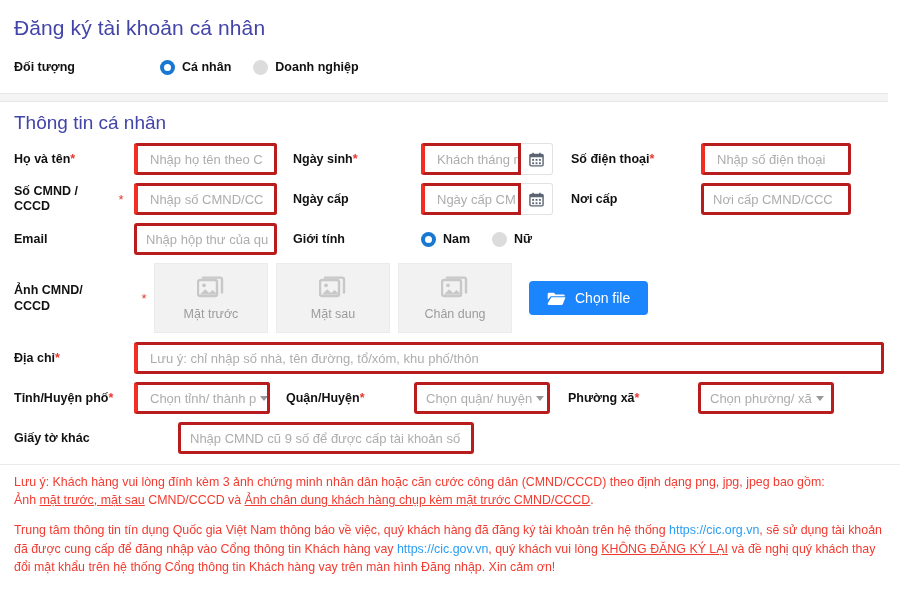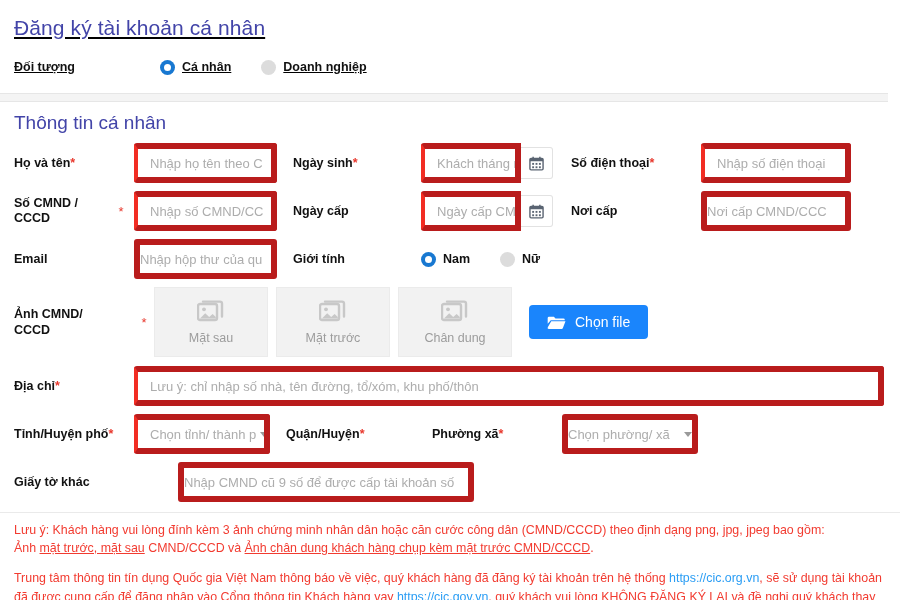--- a/index.html
+++ b/index.html
@@ -6,38 +6,38 @@
   html, body {
     margin: 0; padding: 0;
     width: 900px; height: 600px;
     background: #ffffff;
     font-family: "Liberation Sans", sans-serif;
     overflow: hidden;
   }
   .page { position: relative; width: 900px; height: 600px; background:#fff; }
 
   
-  .top-section { padding: 10px 12px 0 0; text-decoration: underline; }
+  .top-section { padding: 10px 12px 0 0; }
   .page-title {
     color: #4244a8;
     font-size: 21px;
     font-weight: 400;
     margin: 6px 0 0 14px;
     letter-spacing: .1px;
   }
   .subject-row {
     display: flex; align-items: center;
     margin: 14px 0 0 14px;
     height: 26px;
   }
   .subject-label {
     font-size: 12.5px; font-weight: bold; color: #111;
     width: 146px;
   }
-  .radio-group { display: flex; align-items: center; gap: 30px; }
+  .radio-group { display: flex; align-items: center; gap: 22px; }
   .radio-item { display: flex; align-items: center; gap: 7px; }
   .radio {
     width: 15px; height: 15px; border-radius: 50%;
     background: #dcdcdc; position: relative; flex: none;
   }
   .radio.on { background: #1878d1; }
   .radio.on::after {
     content: ""; position: absolute; left: 4px; top: 4px;
     width: 7px; height: 7px; border-radius: 50%; background: #fff;
   }
@@ -69,26 +69,26 @@
   }
   .lbl .req { color: #e8392e; font-weight: bold; }
   .lbl-a { width: 120px; }
   .lbl-b { width: 128px; }
   .lbl-c { width: 130px; }
   .star-sep { width: 26px; color:#e8392e; font-size: 13px; text-align:center; }
 
   .ctl { position: relative; display: flex; align-items: center; }
 
   .inp {
-    height: 40px;
-    border: 6px solid #b91c1c;
+    height: 32px;
+    border: 3px solid #b91c1c;
     border-radius: 3px;
     background: #fff;
     display: flex; align-items: center;
-    padding: 0 0;
+    padding: 0 9px;
     font-size: 13px;
     color: #adadad;
     white-space: nowrap;
     overflow: hidden;
   }
   .inp.req-bar { border-left: 4px solid #f22d23; padding-left: 12px; }
 
   .w-name   { width: 143px; }
   .w-date   { width: 100px; }
   .w-phone  { width: 150px; }
@@ -277,32 +277,32 @@
       <div class="thumbs">
         <div class="thumb">
           <span>
             <svg width="28" height="26" viewBox="0 0 28 26">
               <rect x="1" y="5" width="19" height="16" rx="2" fill="none" stroke="#c8c8c8" stroke-width="2.4"></rect>
               <path d="M6 2.6h17a2 2 0 0 1 2 2v13" fill="none" stroke="#c8c8c8" stroke-width="2.4" stroke-linecap="round"></path>
               <circle cx="7" cy="10.3" r="1.9" fill="#c8c8c8"></circle>
               <path d="M3 19.4l5.2-5.1 4 3.6 3.4-3 3.2 3.1v1.4z" fill="#c8c8c8"></path>
             </svg>
           </span>
-          <span class="thumb-cap">Mặt sau</span>
+          <span class="thumb-cap">Mặt trước</span>
         </div>
         <div class="thumb">
           <span>
             <svg width="28" height="26" viewBox="0 0 28 26">
               <rect x="1" y="5" width="19" height="16" rx="2" fill="none" stroke="#c8c8c8" stroke-width="2.4"></rect>
               <path d="M6 2.6h17a2 2 0 0 1 2 2v13" fill="none" stroke="#c8c8c8" stroke-width="2.4" stroke-linecap="round"></path>
               <circle cx="7" cy="10.3" r="1.9" fill="#c8c8c8"></circle>
               <path d="M3 19.4l5.2-5.1 4 3.6 3.4-3 3.2 3.1v1.4z" fill="#c8c8c8"></path>
             </svg>
           </span>
-          <span class="thumb-cap">Mặt trước</span>
+          <span class="thumb-cap">Mặt sau</span>
         </div>
         <div class="thumb">
           <span>
             <svg width="28" height="26" viewBox="0 0 28 26">
               <rect x="1" y="5" width="19" height="16" rx="2" fill="none" stroke="#c8c8c8" stroke-width="2.4"></rect>
               <path d="M6 2.6h17a2 2 0 0 1 2 2v13" fill="none" stroke="#c8c8c8" stroke-width="2.4" stroke-linecap="round"></path>
               <circle cx="7" cy="10.3" r="1.9" fill="#c8c8c8"></circle>
               <path d="M3 19.4l5.2-5.1 4 3.6 3.4-3 3.2 3.1v1.4z" fill="#c8c8c8"></path>
             </svg>
           </span>
@@ -329,20 +329,26 @@
 
     <div class="row">
       <div class="lbl lbl-a"><span>Tỉnh/Huyện phố</span><span class="req">*</span></div>
       <div class="ctl">
         <div class="inp req-bar sel w-sel">
           <span>Chọn tỉnh/ thành p</span>
           <span class="caret"></span>
         </div>
       </div>
       <div class="lbl lbl-b" style="margin-left:16px"><span>Quận/Huyện</span><span class="req">*</span></div>
+      <div class="ctl">
+        <div class="inp sel w-sel">
+          <span>Chọn quận/ huyện</span>
+          <span class="caret"></span>
+        </div>
+      </div>
       <div class="lbl lbl-c" style="margin-left:18px"><span>Phường xã</span><span class="req">*</span></div>
       <div class="ctl">
         <div class="inp sel w-sel">
           <span>Chọn phường/ xã</span>
           <span class="caret"></span>
         </div>
       </div>
     </div>
 
     <div class="row" style="margin-bottom:10px">

